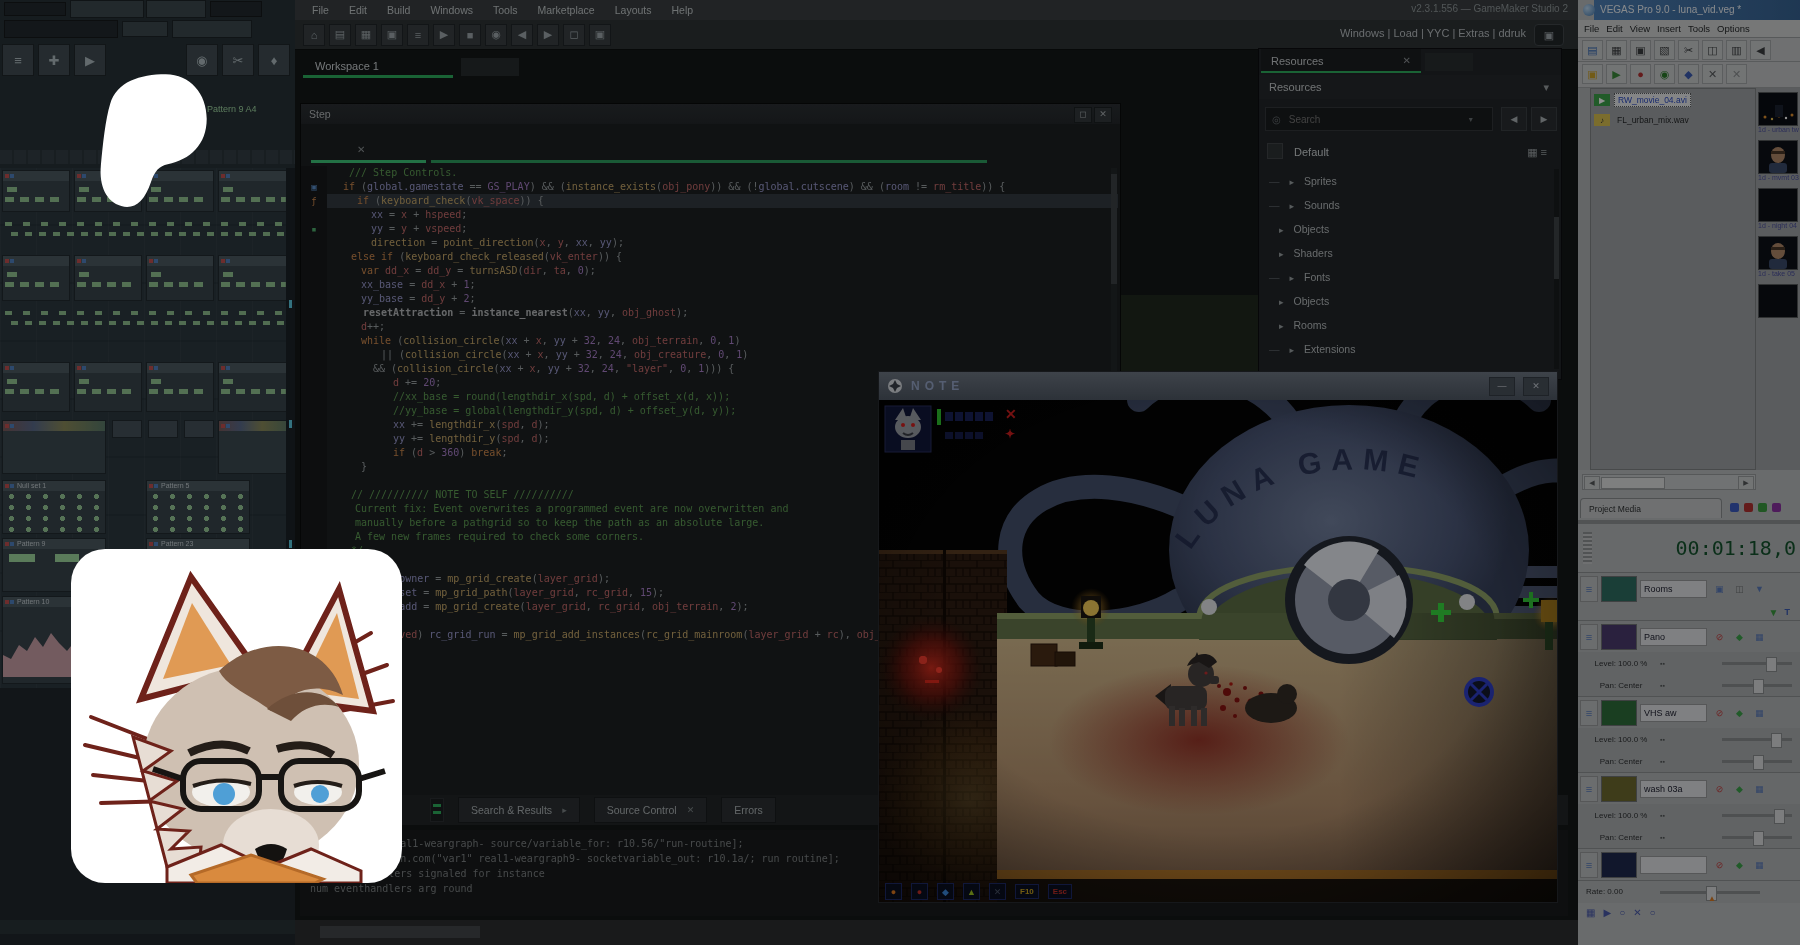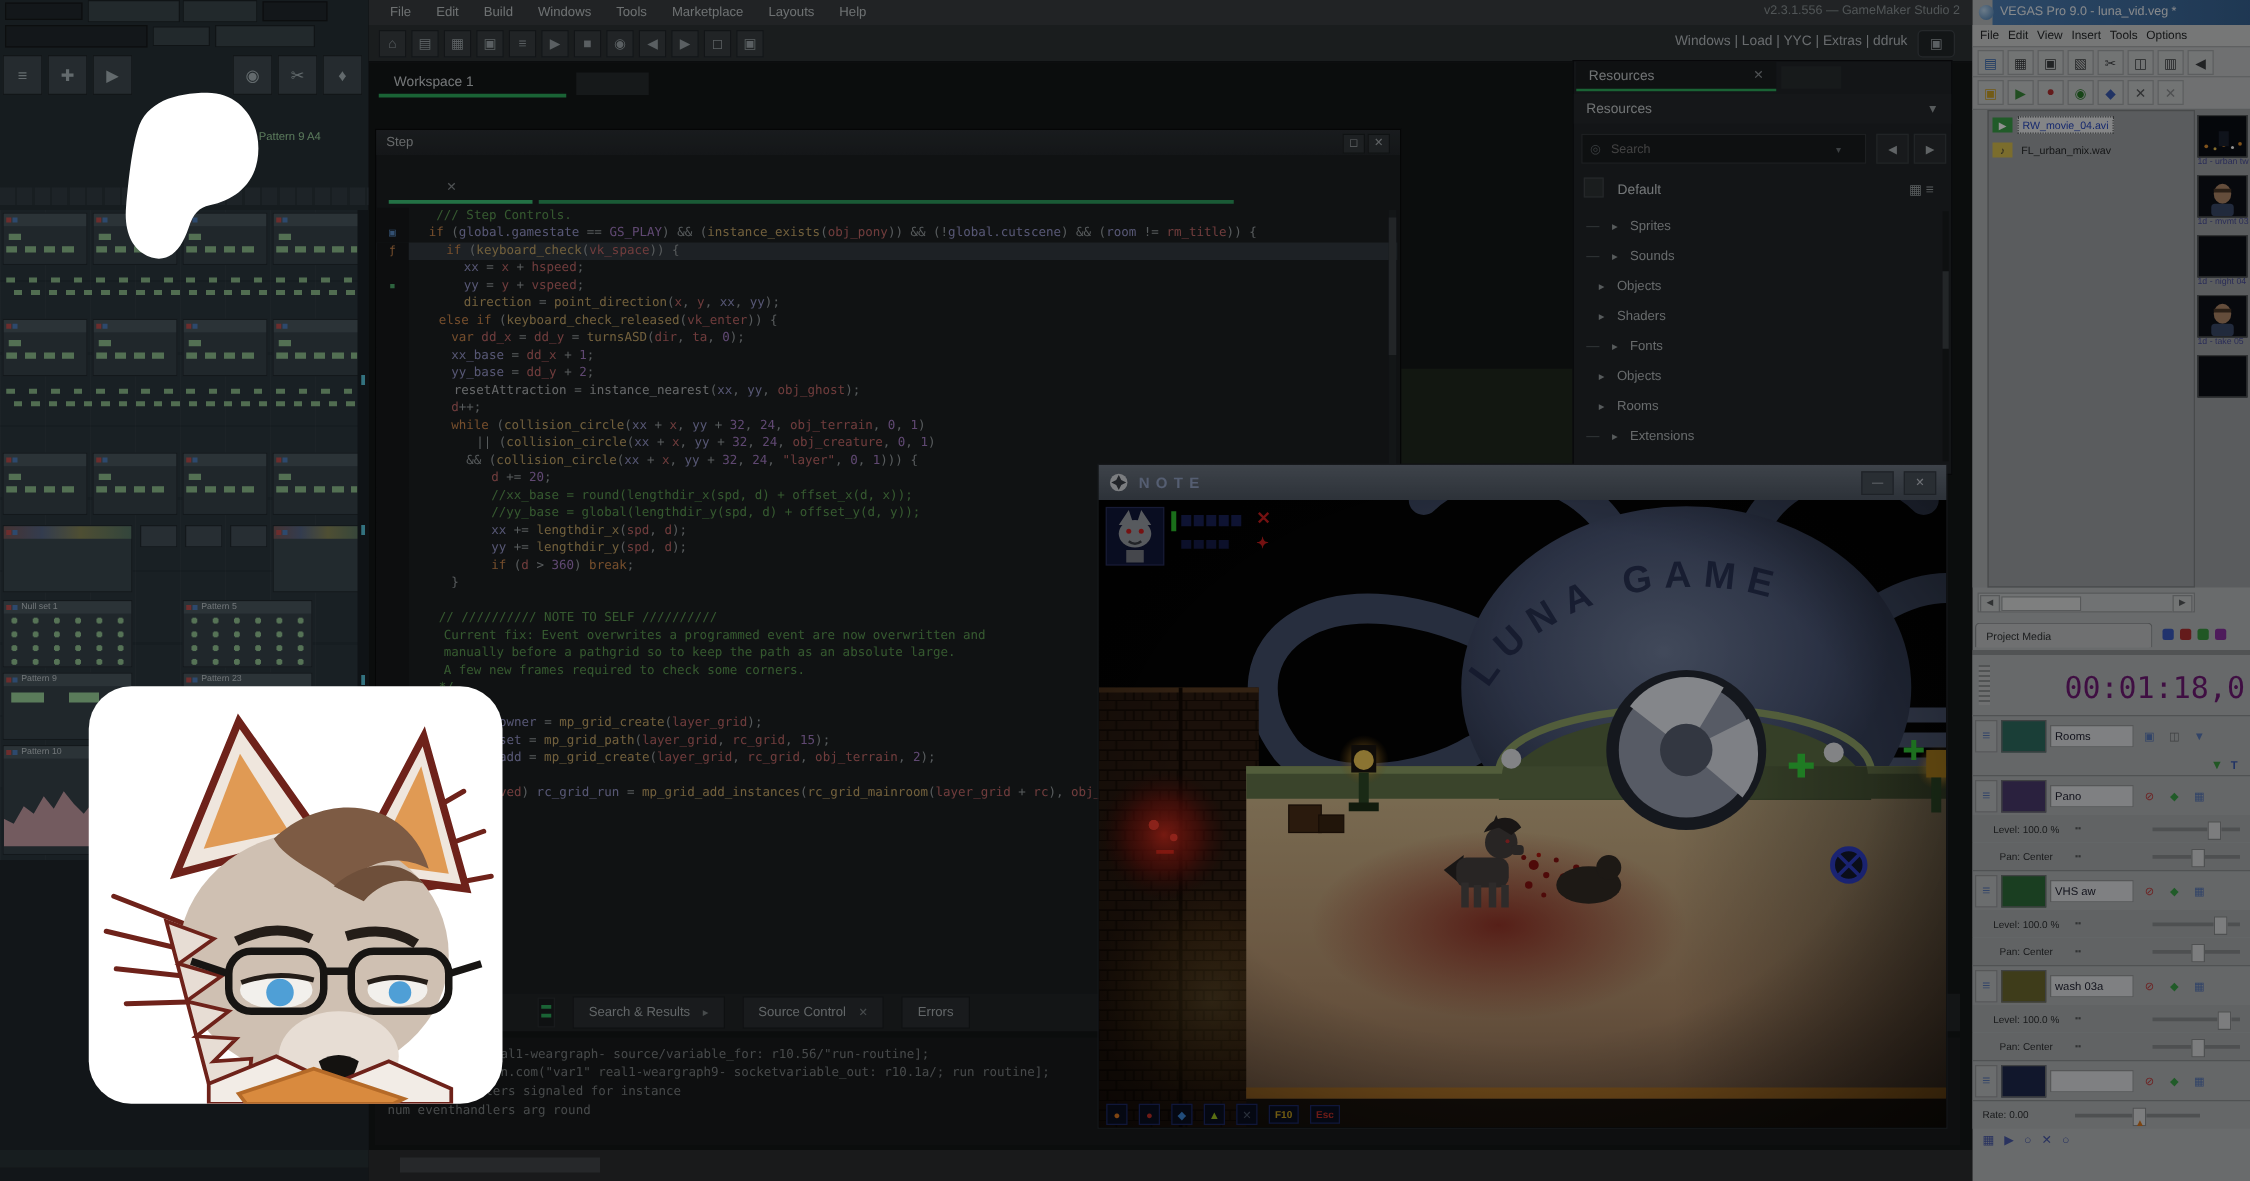--- a/index.html
+++ b/index.html
@@ -69,21 +69,21 @@
   .cw-prog1{position:absolute;left:10px;top:56px;width:115px;height:3px;background:#3ec77a;}
   .cw-prog2{position:absolute;left:130px;top:56px;width:556px;height:3px;background:#2e9e5f;}
   .code{position:absolute;left:0;top:62px;width:817px;height:606px;overflow:hidden;
       font-family:"DejaVu Sans Mono",monospace;font-size:10px;line-height:14px;}
   .code-line{display:flex;height:14px;white-space:pre;}
   .code-line.hl{background:#333a41;}
   .gut{width:26px;flex:0 0 26px;background:#17191b;color:#6a7febc;text-align:center;font-size:9px;}
   .g-doc{color:#5a8ec8;} .g-fn{color:#d08a4e;} .g-blk{color:#4fae6e;}
   .ct{padding-left:8px;}
   .cm{color:#5f9e54;} .kw{color:#d08a4e;} .fn{color:#c9a96a;} .vr{color:#c56a6a;}
-  .id{color:#9a9ace;} .nm{color:#a97fc9;} .op{color:#9aa0a3;} .pl{color:#b5b8ba;} .st{color:#c56a6a;}
+  .id{color:#9a9ace;} .nm{color:#a97fc9;} .op{color:#9aa0a3;} .pl{color:#b5b8ba;font-weight:bold;} .st{color:#c56a6a;}
   .cw-scroll{position:absolute;right:3px;top:64px;width:6px;height:600px;background:#23272a;}
   .cw-thumb{position:absolute;right:3px;top:70px;width:6px;height:110px;background:#3d4246;}
   .out-strip{left:5px;top:795px;width:1268px;height:30px;background:#222628;display:flex;
       align-items:center;gap:14px;padding-left:130px;box-sizing:border-box;}
   .out-mini{width:12px;height:22px;background:#1b1e20;border:1px solid #2c3133;position:relative;}
   .out-mini::before{content:"";position:absolute;left:2px;top:5px;width:8px;height:3px;background:#2fae5e;
       box-shadow:0 7px #2fae5e;}
   .out-tab{height:24px;background:#2c3134;border:1px solid #1a1d1f;color:#aeb4b7;font-size:10.5px;
       display:flex;align-items:center;gap:10px;padding:0 12px;}
   .out-tab .ic{color:#7e8487;font-size:9px;}
@@ -172,21 +172,21 @@
   .v-tab{left:2px;top:498px;width:142px;height:20px;background:#c3c6c7;border:1px solid #8a8d8f;
       border-bottom:none;border-radius:4px 4px 0 0;font-size:8.5px;color:#2e3032;line-height:20px;
       padding-left:8px;box-sizing:border-box;white-space:nowrap;overflow:hidden;}
   .v-tabdots{left:152px;top:503px;display:flex;gap:5px;}
   .v-tabdots span{width:9px;height:9px;border-radius:2px;display:block;}
   .v-divider{left:0;top:520px;width:222px;height:4px;background:#8f9294;}
   .v-tc{left:0;top:524px;width:222px;height:48px;background:#b5b9bb;border-bottom:1px solid #939698;}
   .v-grip{position:absolute;left:5px;top:8px;width:9px;height:32px;
       background:repeating-linear-gradient(180deg,#8f9294 0 2px,#c3c6c7 2px 4px);}
   .v-time{position:absolute;right:4px;top:12px;font-family:"DejaVu Sans Mono",monospace;
-      font-size:24px;color:#701a75;letter-spacing:0px;}
+      font-size:20px;color:#14532d;letter-spacing:0px;}
   #v-tracks{left:0;top:572px;width:222px;height:373px;}
   .vt-head{height:32px;background:#b2b6b8;border-top:1px solid #8d9092;display:flex;
       align-items:center;gap:3px;padding-left:2px;box-sizing:border-box;}
   .vt-grip{width:16px;height:24px;color:#5878b8;font-size:11px;text-align:center;line-height:24px;
       background:#bcc0c2;border:1px solid #979a9c;}
   .vt-thumb{width:34px;height:24px;border:1px solid #6f7274;}
   .vt-name{width:62px;height:16px;background:#dfe2e4;border:1px solid #979a9c;font-size:9px;
       color:#223;line-height:16px;padding-left:3px;overflow:hidden;white-space:nowrap;}
   .vt-btn{width:15px;height:15px;border-radius:3px;font-size:9px;display:flex;align-items:center;
       justify-content:center;margin-left:2px;}

